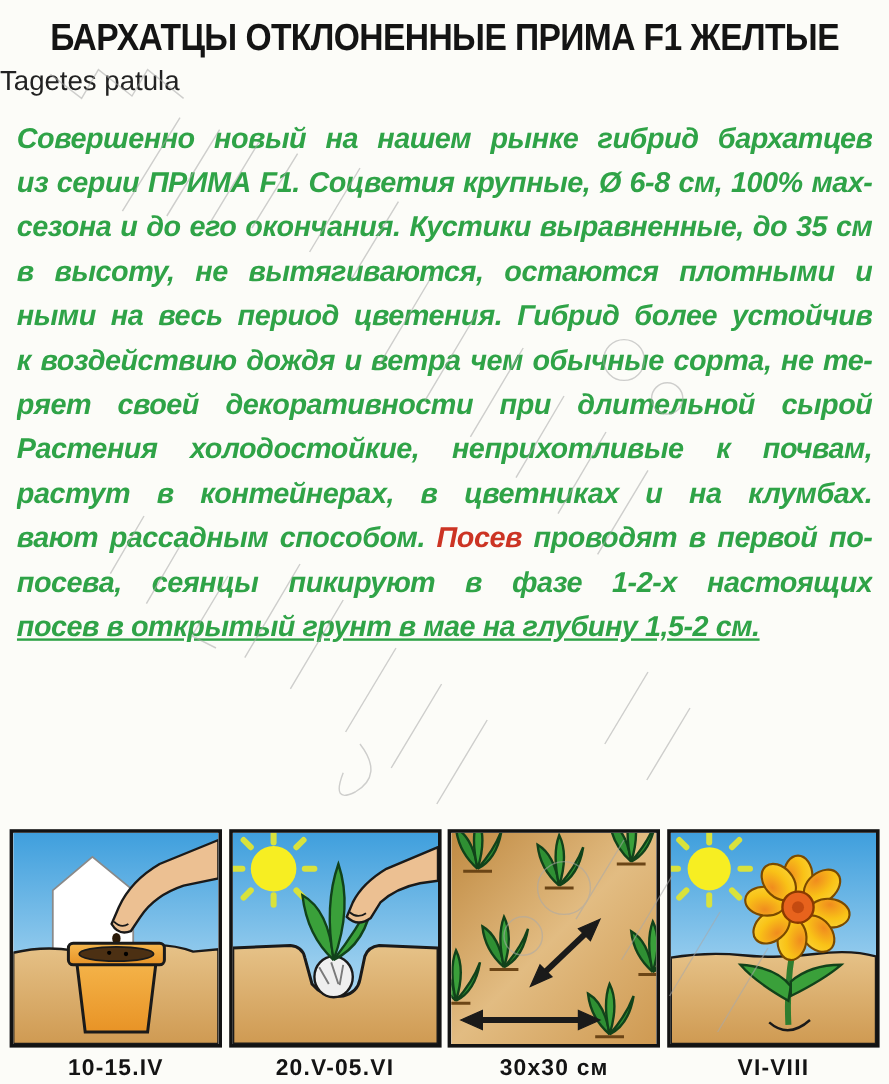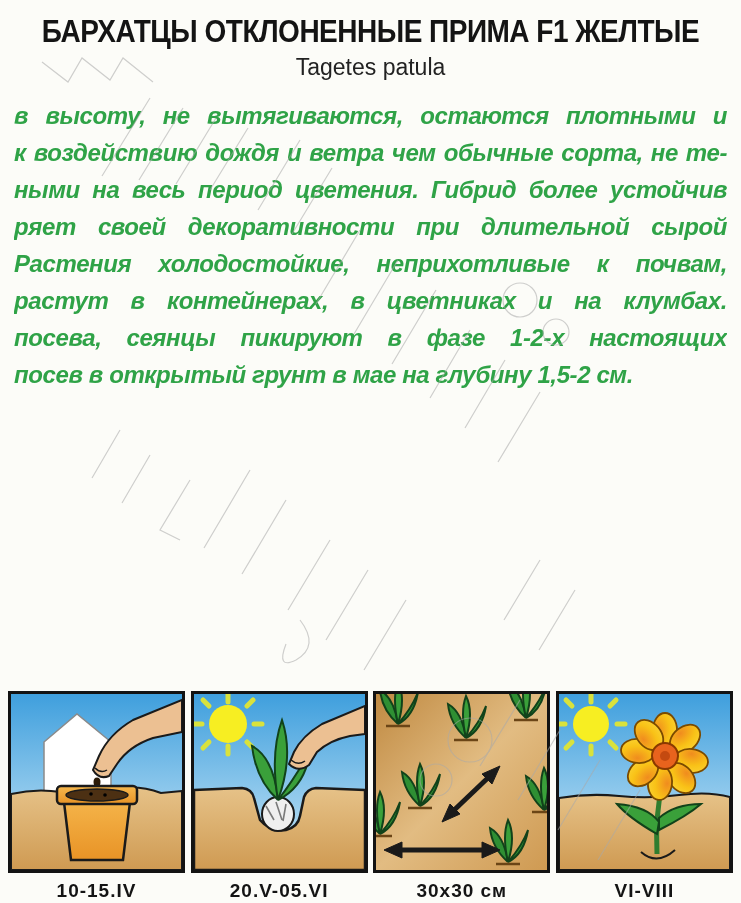--- a/index.html
+++ b/index.html
@@ -13,21 +13,21 @@
     margin-top:16px;
     text-align:center;
     font-weight:bold;
     font-size:28px;
     letter-spacing:-0.5px;
     color:#141414;
     transform:scaleY(1.12);
     white-space:nowrap;
   }
   .subtitle{
-    text-align:center;
+    text-align:left;
     font-size:23px;
     color:#222;
     margin-top:6px;
   }
   .body-text{
     margin:16px 14px 0 14px;
   }
   .bline{
     font-style:italic;
     font-weight:bold;
@@ -35,20 +35,21 @@
     letter-spacing:-0.4px;
     line-height:37px;
     height:37px;
     overflow:hidden;
     color:#2fa347;
     text-align:justify;
     text-align-last:justify;
   }
   .bline.last{
     text-align-last:left;
+    text-decoration:underline;
   }
   .bline .red{color:#cc3424;}
   .picto-row{
     position:absolute;
     left:0;top:691px;
     width:741px;
     display:flex;
     justify-content:space-between;
     padding:0 8px;
     box-sizing:border-box;
@@ -76,26 +77,30 @@
     pointer-events:none;
   }
 </style>
 </head>
 <body>
 
 <div class="page-title">БАРХАТЦЫ ОТКЛОНЕННЫЕ ПРИМА F1 ЖЕЛТЫЕ</div>
 <div class="subtitle">Tagetes patula</div>
 
 <div class="body-text">
+    <div class="bline"><span>Совершенно новый на нашем рынке гибрид бархатцев</span></div>
+    <div class="bline"><span>из серии ПРИМА F1. Соцветия крупные, Ø 6-8 см, 100% мах-</span></div>
+    <div class="bline"><span>сезона и до его окончания. Кустики выравненные, до 35 см</span></div>
     <div class="bline"><span>в высоту, не вытягиваются, остаются плотными и компакт-</span></div>
+    <div class="bline"><span>ными на весь период цветения. Гибрид более устойчив</span></div>
     <div class="bline"><span>к воздействию дождя и ветра чем обычные сорта, не те-</span></div>
-    <div class="bline"><span>ными на весь период цветения. Гибрид более устойчив</span></div>
     <div class="bline"><span>ряет своей декоративности при длительной сырой погоде.</span></div>
     <div class="bline"><span>Растения холодостойкие, неприхотливые к почвам, отлично</span></div>
     <div class="bline"><span>растут в контейнерах, в цветниках и на клумбах. Выращи-</span></div>
+    <div class="bline"><span>вают рассадным способом. </span><span class="red">Посев</span><span> проводят в первой по-</span></div>
     <div class="bline"><span>посева, сеянцы пикируют в фазе 1-2-х настоящих листьев.</span></div>
     <div class="bline last"><span>посев в открытый грунт в мае на глубину 1,5-2 см.</span></div>
   </div>
 
 <div class="picto-row">
 
   <div class="picto">
     <div class="pframe">
       <svg width="171" height="176" viewBox="0 0 171 176">
         <defs>

